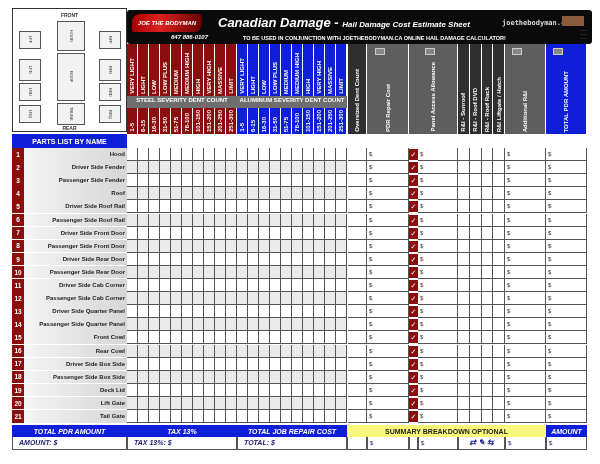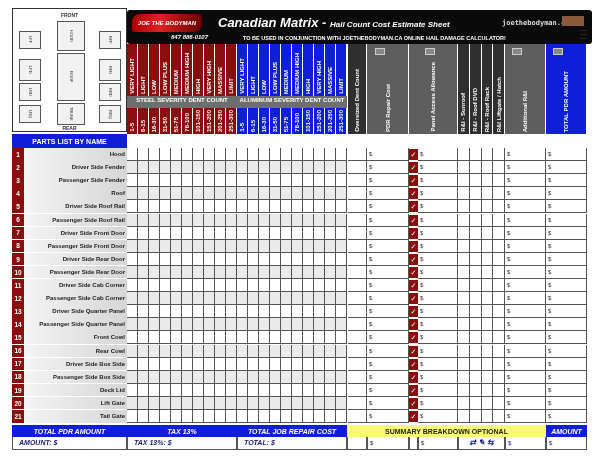--- a/index.html
+++ b/index.html
@@ -49,21 +49,21 @@
   <div class="pn" style="left:6px;top:74px;width:22px;height:18px">LRD</div>
   <div class="pn" style="left:86px;top:74px;width:22px;height:18px">RRD</div>
   <div class="pn" style="left:6px;top:96px;width:22px;height:18px">LRQ</div>
   <div class="pn" style="left:86px;top:96px;width:22px;height:18px">RRQ</div>
   <div class="lbl" style="top:116px">REAR</div>
 </div>
 
 <div class="abs banner">
   <div class="logo">JOE THE BODYMAN</div>
   <div class="phone">647 886-0107</div>
-  <div class="title"><span>Canadian Matrix - </span><small>Hail Count Cost Estimate Sheet</small></div>
+  <div class="title"><span>Canadian Damage - </span><small>Hail Damage Cost Estimate Sheet</small></div>
   <div class="subtitle">TO BE USED IN CONJUNCTION WITH JOETHEBODYMAN.CA ONLINE HAIL DAMAGE CALCULATOR!</div>
   <div class="site">joethebodyman.ca</div>
   <div class="badge"></div>
   <div class="fineprint">·······<br>·······<br>·······</div>
 </div>
 
 <div id="headers">
     <div class="vhead red" style="left: 127px; top: 44px; width: 11px; height: 52px; border-right: 1px solid rgb(255, 255, 255);">
       <span class="vtext">VERY LIGHT</span>
     </div>

